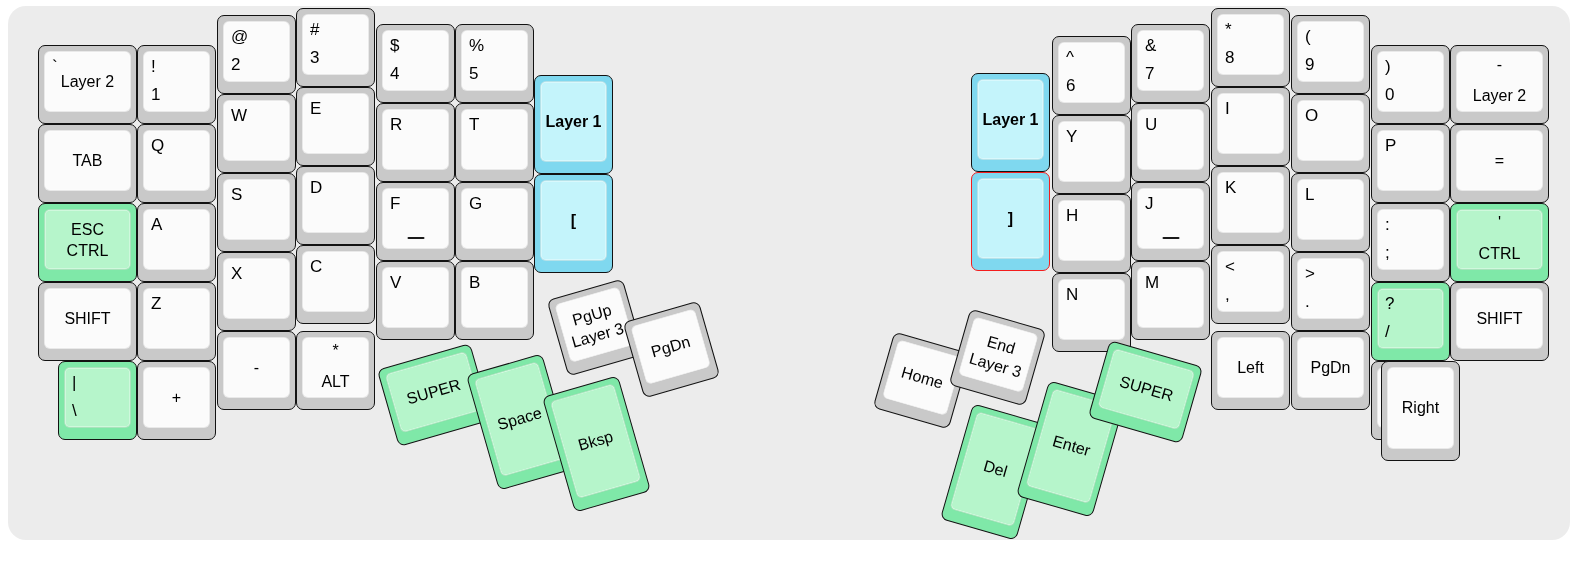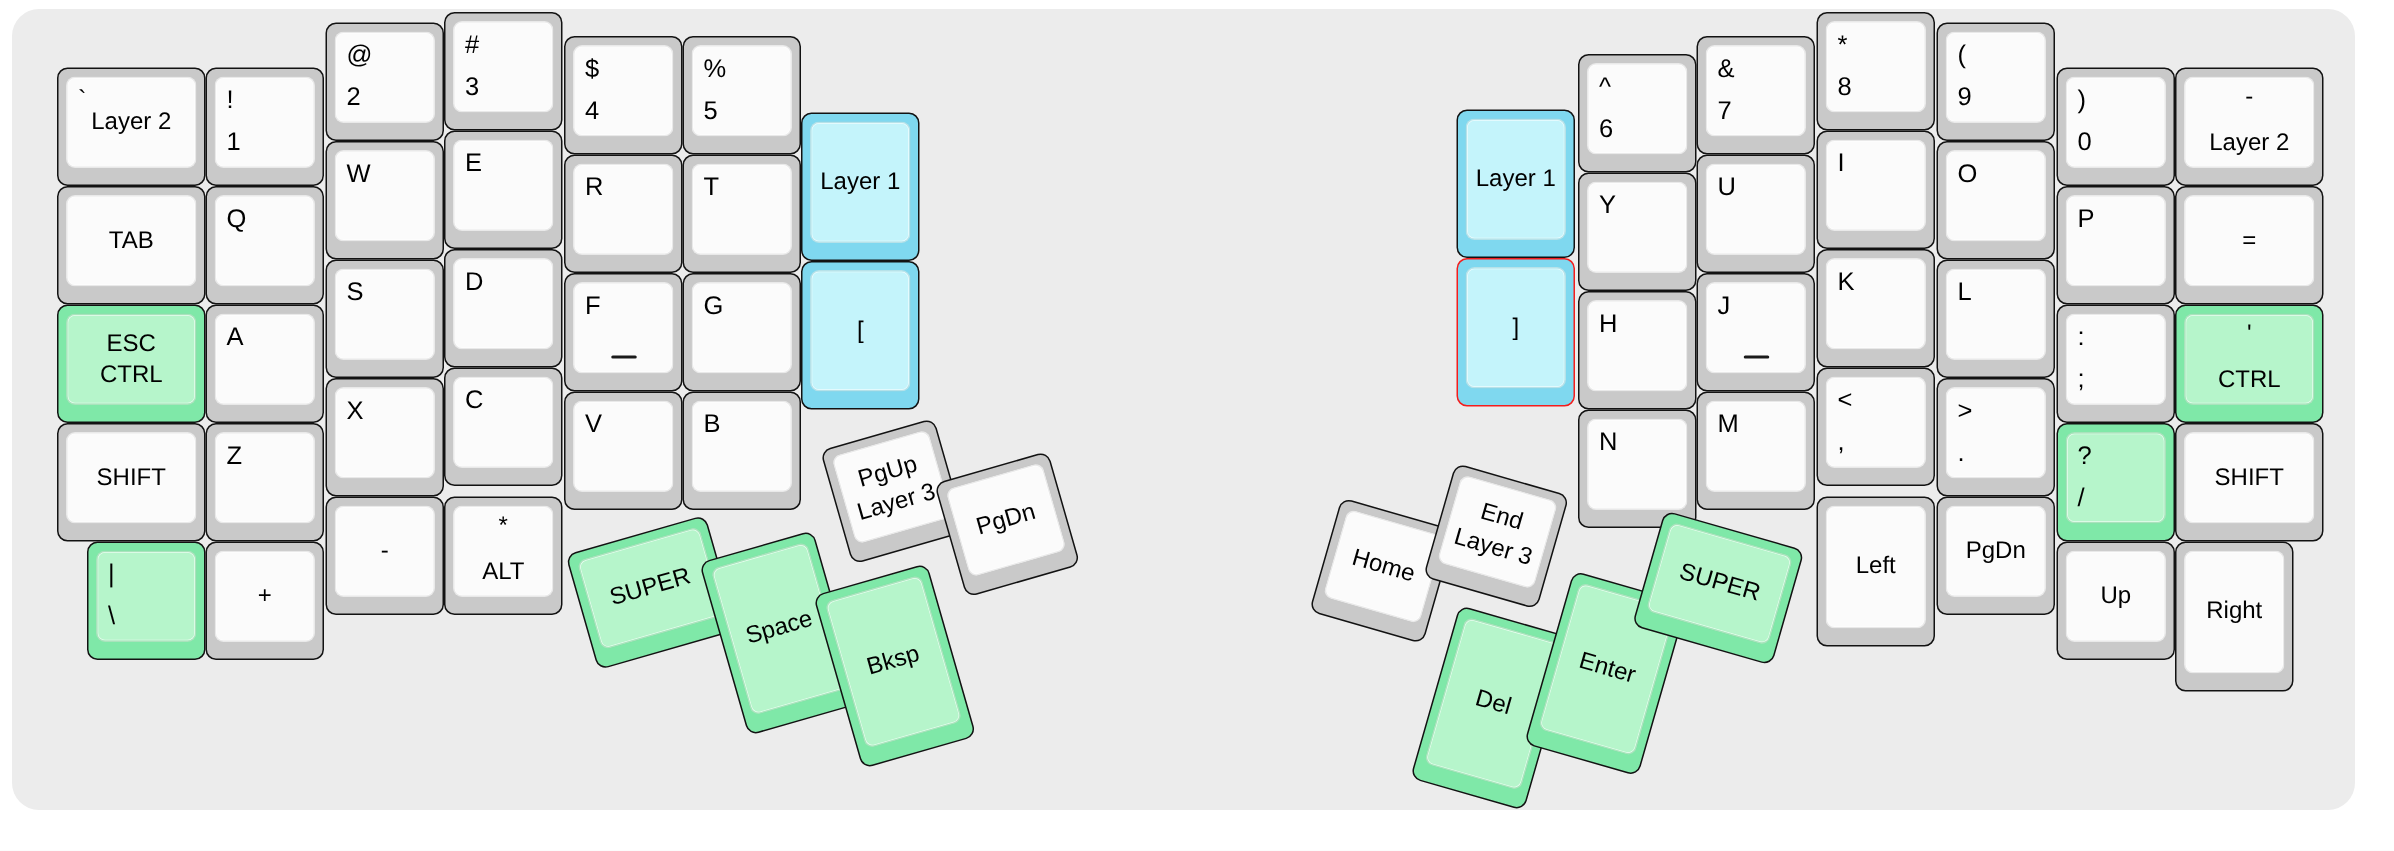--- a/index.html
+++ b/index.html
@@ -13,21 +13,21 @@
   .key{position:absolute;box-sizing:border-box;border:1.6px solid #121212;border-radius:7px;
        background:#c9c9c9;padding:5px 5px 11px 5px;}
   .cap{position:relative;box-sizing:border-box;width:100%;height:100%;
        border-radius:6px;background:#fbfbfb;border:1px solid rgba(0,0,0,.07);
        box-shadow:0 0 0 0.5px rgba(255,255,255,.7) inset;}
   .key.sel{border-color:#f41d1d;border-width:1.8px;}
 
   
   .key.green{background:#7fe8a8;}
   .key.green>.cap{background:#b6f5cb;}
-  .key.blue{background:#7fd8ef;}
+  .key.blue{background:#7fd8ef;font-weight:bold;}
   .key.blue>.cap{background:#c4f4fb;}
 
   
   .lg{position:absolute;color:#000;line-height:1;white-space:pre;}
   .lg.tl{left:7px;top:6px;font-size:17px;}
   .lg.bl{left:7px;bottom:8px;font-size:17px;}
   .lg.ct{left:0;right:0;text-align:center;top:50%;transform:translateY(-50%);font-size:16px;}
   .lg.ct2{left:0;right:0;text-align:center;top:50%;transform:translateY(-50%);font-size:16px;line-height:1.32;}
   .lg.tc{left:0;right:0;text-align:center;top:5px;font-size:16px;}
   .lg.bc{left:0;right:0;text-align:center;bottom:7px;font-size:16px;}
@@ -318,21 +318,21 @@
             <div class="cap">
               <div class="lg tl">K</div>
             </div>
           </div>
           <div class="key" style="left: 1211px; top: 245px; width: 79px; height: 79px;">
             <div class="cap">
               <div class="lg tl">&lt;</div>
               <div class="lg bl">,</div>
             </div>
           </div>
-          <div class="key" style="left: 1211px; top: 331px; width: 79px; height: 100px;">
+          <div class="key" style="left: 1211px; top: 331px; width: 79px; height: 79px;">
             <div class="cap">
               <div class="lg ct">Left</div>
             </div>
           </div>
         </div>
         <div style="position: absolute; left: 0px; top: 0px;">
           <div class="key" style="left: 1291px; top: 15px; width: 79px; height: 79px;">
             <div class="cap">
               <div class="lg tl">(</div>
               <div class="lg bl">9</div>
@@ -406,21 +406,21 @@
             <div class="cap">
               <div class="lg tc">'</div>
               <div class="lg bc">CTRL</div>
             </div>
           </div>
           <div class="key" style="left: 1450px; top: 282px; width: 99px; height: 79px;">
             <div class="cap">
               <div class="lg ct">SHIFT</div>
             </div>
           </div>
-          <div class="key" style="left: 1450px; top: 361px; width: 79px; height: 100px;">
+          <div class="key" style="left: 1381px; top: 361px; width: 79px; height: 100px;">
             <div class="cap">
               <div class="lg ct">Right</div>
             </div>
           </div>
         </div>
         <div style="position: absolute; left: 0px; top: 0px;">
           <div class="key" style="left: 882px; top: 341px; width: 79px; height: 79px; transform: rotate(16deg);">
             <div class="cap">
               <div class="lg ct">Home</div>
             </div>

